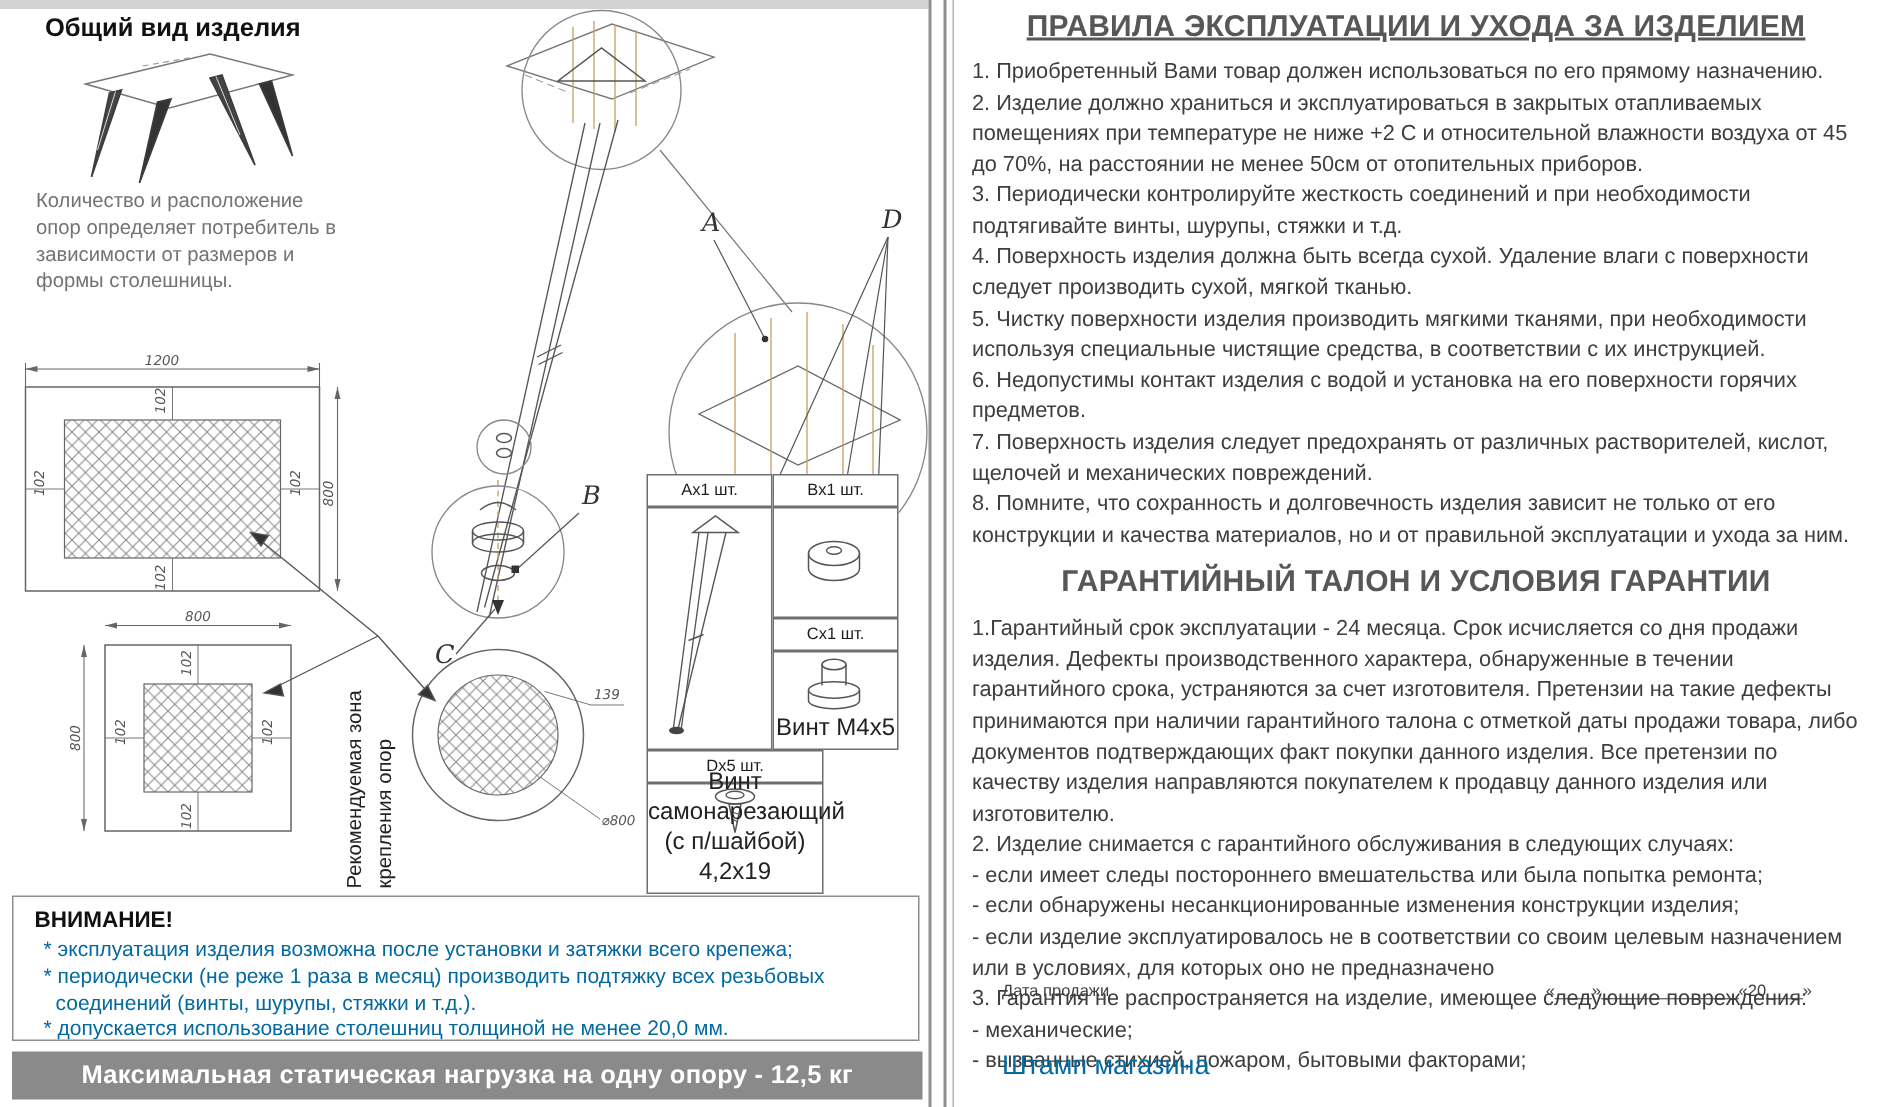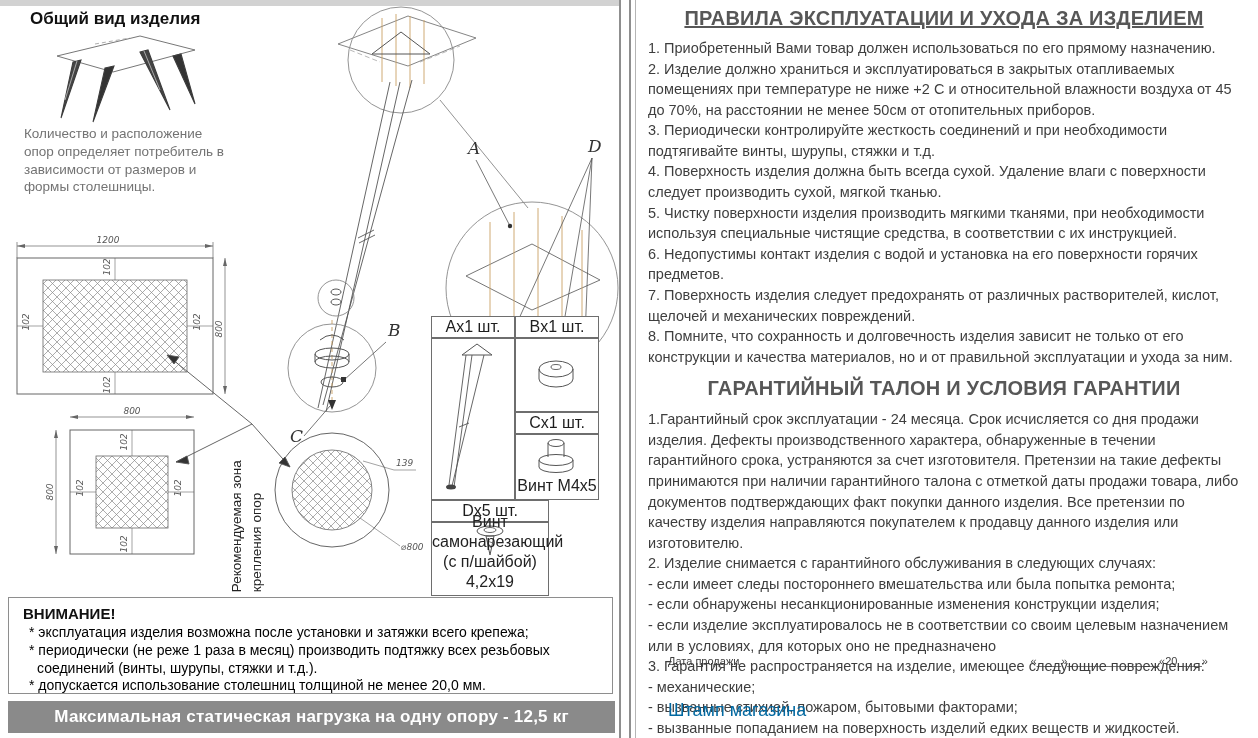--- a/index.html
+++ b/index.html
@@ -23,28 +23,28 @@
     font-size:13.5px; line-height:1.5; color:#222;
   }
 
   svg text { font-family:"DejaVu Sans", sans-serif; }
   .dim { font-size:9px; font-style:italic; fill:#555; }
   .detail-lbl { font-size:17px; font-style:italic; fill:#333; font-family:"DejaVu Serif", serif; }
 
   
   .pt-cell { position:absolute; border:1.5px solid #6e6e6e; background:#fff; }
   .pt-head { display:flex; align-items:center; justify-content:center;
-             font-size:16px; color:#1d1d1d; }
+             font-size:11px; color:#1d1d1d; }
   .pt-caption { position:absolute; width:100%; text-align:center; font-size:16px; color:#222; line-height:1.25; }
 
   
   .warn-box { left:8px; top:597px; width:605px; height:97px; border:1.5px solid #8e8e8e;
               padding:7px 12px 0 14px; background:#fff; }
   .warn-title { font-size:15px; font-weight:bold; color:#111; margin-bottom:2px; }
-  .warn-item  { font-size:14px; color:#000000; line-height:1.27; padding-left:14px; text-indent:-8px; }
+  .warn-item  { font-size:14px; color:#0369a1; line-height:1.27; padding-left:14px; text-indent:-8px; }
 
   
   .banner { left:8px; top:701px; width:607px; height:32px; background:#8a8a8a;
             display:flex; align-items:center; justify-content:center; }
   .banner span { color:#ffffff; font-size:17px; font-weight:bold; letter-spacing:.2px; }
 
   
   .div-l1 { left:619px; top:0; width:2px; height:738px; background:#8f8f8f; }
   .div-l2 { left:629px; top:0; width:2px; height:738px; background:#8f8f8f; }
   .div-l3 { left:635px; top:0; width:1px; height:738px; background:#b5b5b5; }
@@ -335,21 +335,20 @@
 
     <div class="warranty-block">
       <p>1.Гарантийный срок эксплуатации - 24 месяца. Срок исчисляется со дня продажи изделия. Дефекты производственного характера, обнаруженные в течении гарантийного срока, устраняются за счет изготовителя. Претензии на такие дефекты принимаются при наличии гарантийного талона с отметкой даты продажи товара, либо документов подтверждающих факт покупки данного изделия. Все претензии по качеству изделия направляются покупателем к продавцу данного изделия или изготовителю.</p>
       <p>2. Изделие снимается с гарантийного обслуживания в следующих случаях:</p>
       <p>- если имеет следы постороннего вмешательства или была попытка ремонта;</p>
       <p>- если обнаружены несанкционированные изменения конструкции изделия;</p>
       <p>- если изделие эксплуатировалось не в соответствии со своим целевым назначением или в условиях, для которых оно не предназначено</p>
       <p>3. Гарантия не распространяется на изделие, имеющее следующие повреждения:</p>
       <p>- механические;</p>
       <p>- вызванные стихией, пожаром, бытовыми факторами;</p>
-      <p>- вызванные попаданием на поверхность изделий едких веществ и жидкостей.</p>
 
     </div>
 
     <div class="date-row">
       <span>Дата продажи</span>
       <span class="date-blank">«____»_______________«20____»</span>
     </div>
 
     <div class="stamp-row">Штамп магазина</div>
   </div>

